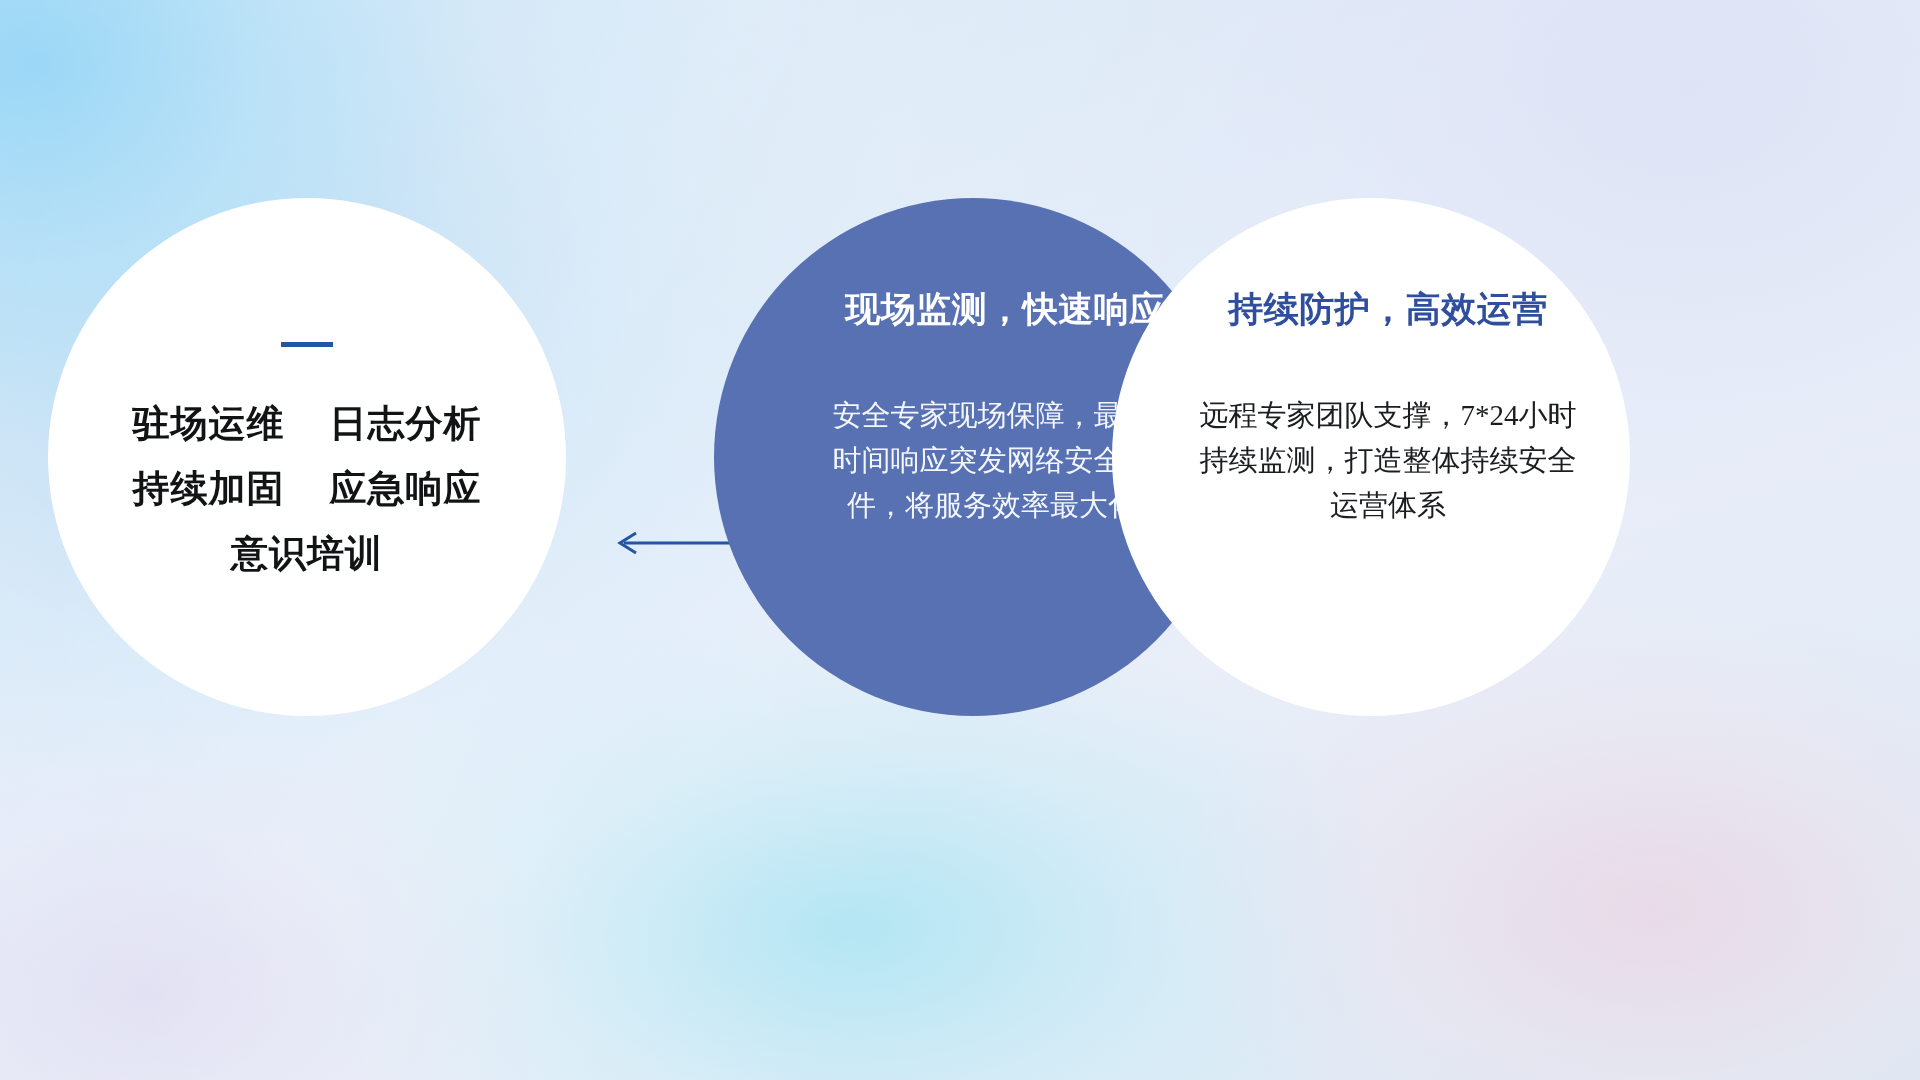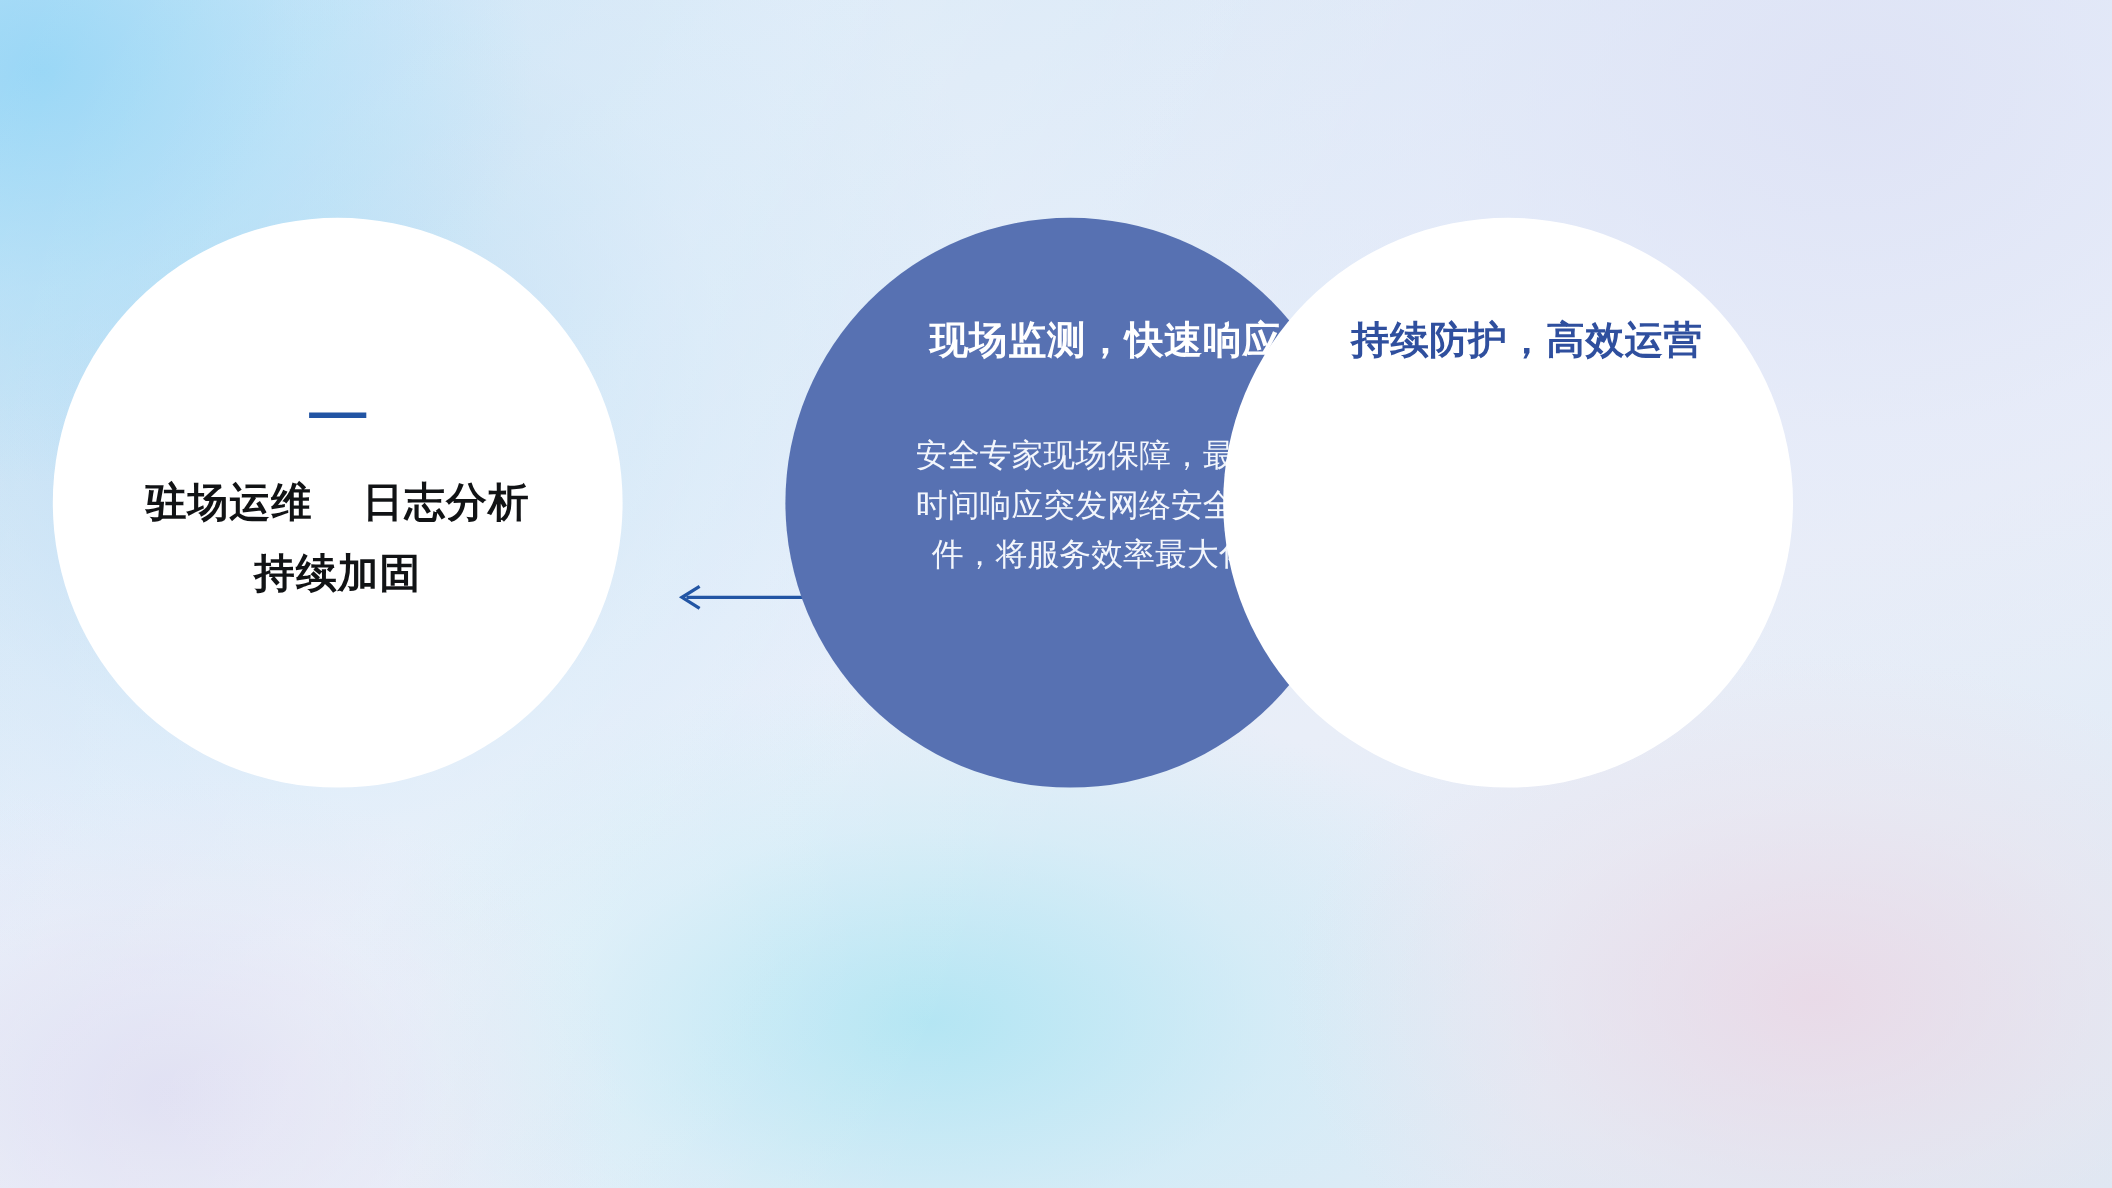--- a/index.html
+++ b/index.html
@@ -238,30 +238,32 @@
 
   <svg class="arrow" viewBox="0 0 262 30" aria-hidden="true">
     <line x1="262" y1="15" x2="14" y2="15" stroke="#2255a4" stroke-width="3"></line>
     <polyline points="26,5 10,15 26,25" fill="none" stroke="#2255a4" stroke-width="3" stroke-linecap="butt" stroke-linejoin="miter"></polyline>
   </svg>
 
   <div class="circle circle-left">
     <div class="left-content">
       <div class="left-rule"></div>
       <div class="left-line">驻场运维    日志分析</div>
-      <div class="left-line">持续加固</div>
+      <div class="left-line">持续加固    应急响应</div>
+      <div class="left-line">意识培训</div>
     </div>
   </div>
 
   <div class="circle circle-mid">
     <div class="mid-content">
       <div class="mid-title">现场监测，快速响应</div>
       <div class="mid-body">安全专家现场保障，最短时间响应突发网络安全事件，将服务效率最大化</div>
     </div>
   </div>
 
   <div class="circle circle-right">
     <div class="right-content">
       <div class="right-title">持续防护，高效运营</div>
+      <div class="right-body">远程专家团队支撑，7*24小时持续监测，打造整体持续安全运营体系</div>
     </div>
   </div>
 
 </div>
 
 </body></html>

